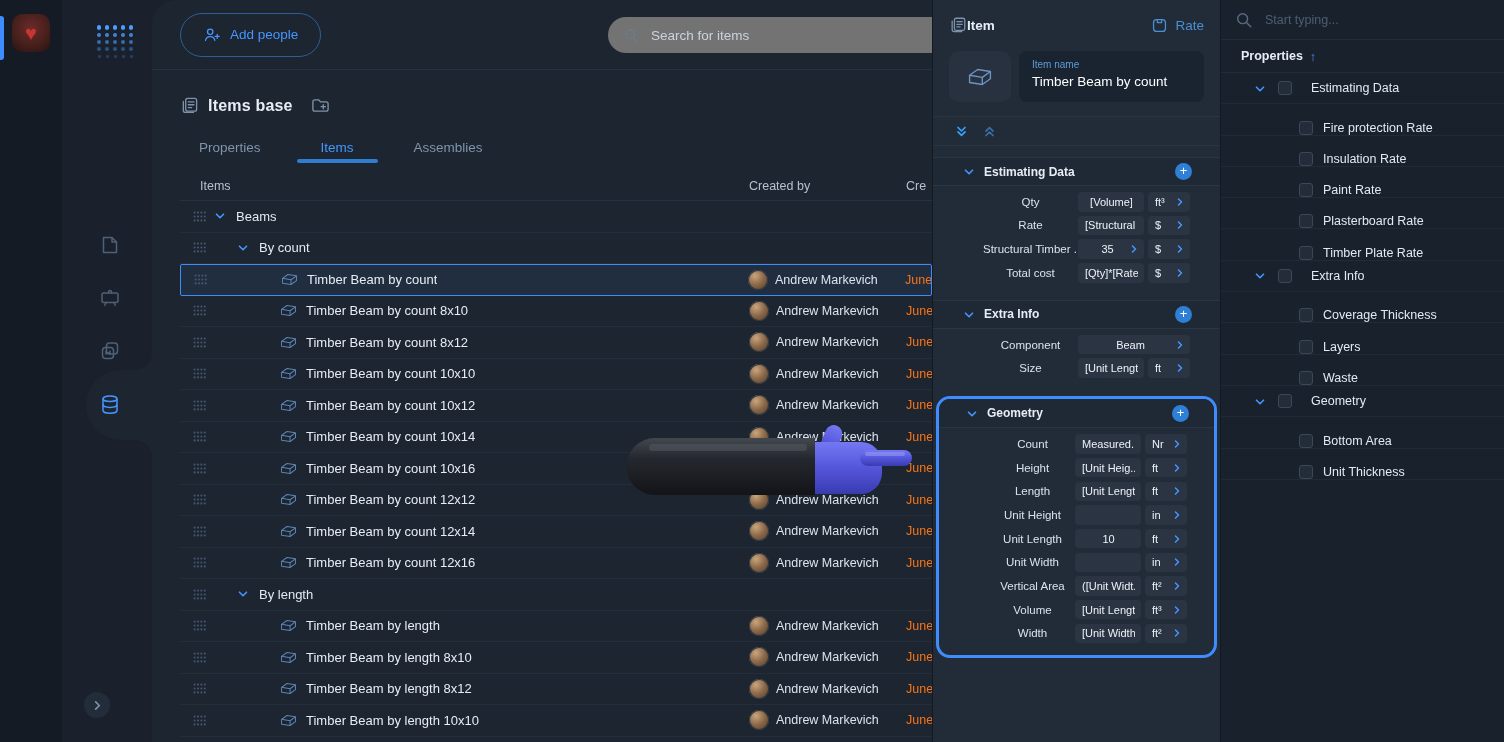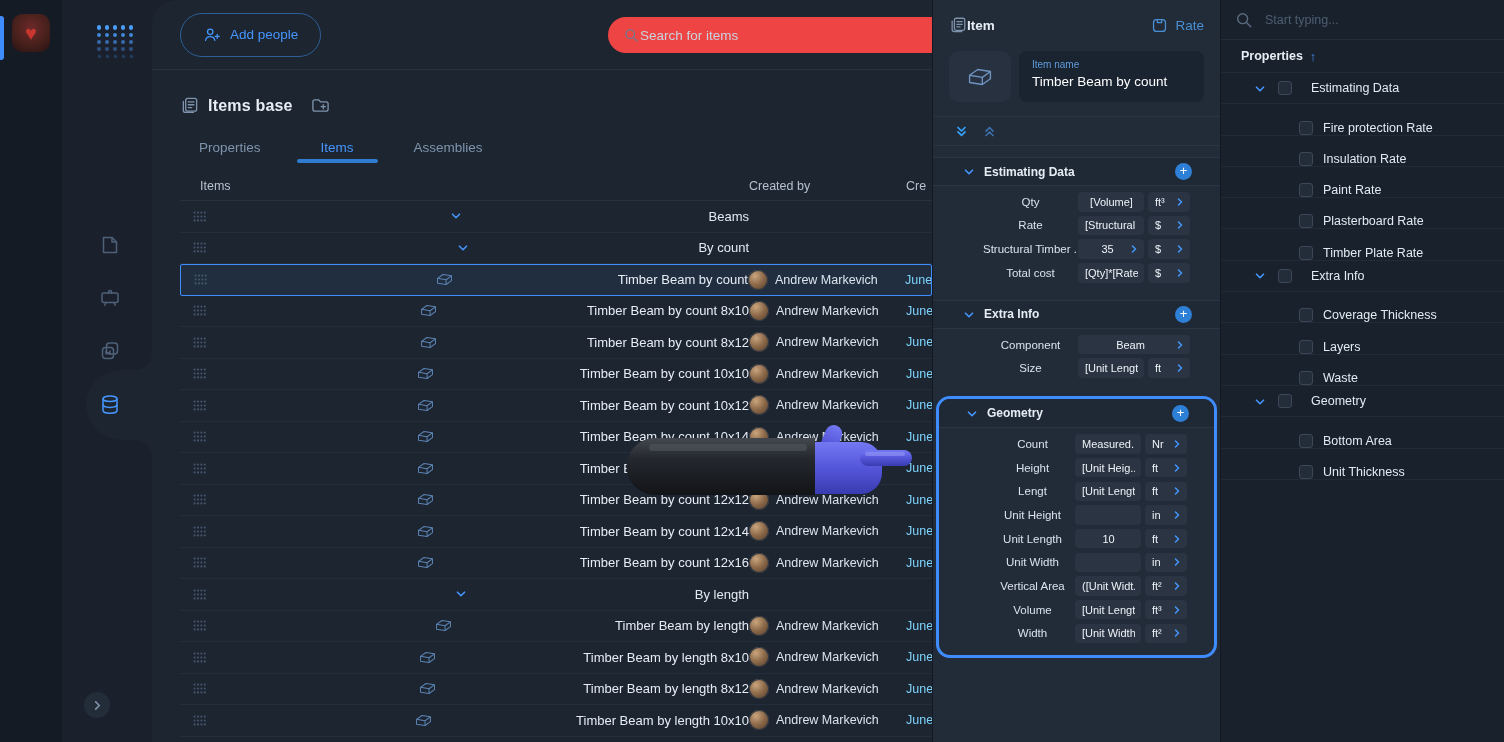--- a/index.html
+++ b/index.html
@@ -27,56 +27,56 @@
     background:#232d3a; color:#7e91a7; display:grid; place-items:center; }
   .collapse-btn svg { width:11px; height:11px; }
 
   
   .content { width:780px; flex:none; background:#1d2531; border-top-left-radius:24px;
     display:flex; flex-direction:column; position:relative; overflow:hidden; }
   .topbar { height:70px; flex:none; display:flex; align-items:center; border-bottom:1px solid #27313f; position:relative; }
   .add-people { margin-left:28px; height:44px; padding:0 22px; border:1.3px solid #2d5f96; border-radius:22px;
     display:flex; align-items:center; gap:9px; color:#4596ff; font-size:13.5px; background:transparent; cursor:pointer; }
   .add-people svg { width:18px; height:18px; }
-  .main-search { position:absolute; left:456px; right:0; top:17px; height:36px; background:#ef4444;
-    border-radius:18px 0 0 18px; display:flex; align-items:center; padding-left:15px; color:#6b7d92; }
+  .main-search { position:absolute; left:456px; right:0; top:17px; height:36px; background:#737373;
+    border-radius:18px 0 0 18px; display:flex; align-items:center; gap:11px; padding-left:15px; color:#6b7d92; }
   .main-search svg { width:17px; height:17px; flex:none; }
   .main-search input { background:transparent; border:none; outline:none; color:#e3eaf2; font-size:13.5px; width:100%; }
   .main-search input::placeholder { color:#c9d3df; }
   .page-head { margin:26px 0 0 28px; display:flex; align-items:center; gap:9px; color:#7e93ab; }
   .page-head svg { width:19px; height:19px; }
   .page-title { font-size:16px; font-weight:700; color:#e7edf4; letter-spacing:.2px; }
   .folder-ic { margin-left:9px; }
   .tabs { margin:16px 0 0 23px; display:flex; gap:12px; height:32px; }
   .tab { position:relative; padding:0 24px; display:flex; align-items:center; font-size:13.5px; color:#7e94ac; cursor:pointer; }
   .tab.active { color:#4596ff; }
   .tab.active::after { content:""; position:absolute; left:0; right:0; bottom:0; height:4px; border-radius:3px; background:#2f7cd0; }
 
   .table { margin:8px 0 0 28px; width:752px; font-size:13px; }
   .thead { display:flex; height:30px; align-items:center; color:#b5c1cf; font-size:12.5px; border-bottom:1px solid #27313f; }
   .col-name { flex:1; min-width:0; display:flex; align-items:center; }
   .col-creator { width:157px; flex:none; display:flex; align-items:center; }
   .col-date { width:26px; flex:none; overflow:hidden; white-space:nowrap; }
   .thead .col-name { padding-left:20px; }
   .trow { display:flex; align-items:center; height:31.5px; border-bottom:1px solid #232d3b; cursor:pointer; }
-  .trow .col-name { padding-left:13px;justify-content:space-between; }
+  .trow .col-name { padding-left:13px; }
   .trow.sel { border:1.5px solid #3f8cff; border-radius:2px; background:#212e40; }
   .handle { width:14px; height:11px; flex:none; color:#44566d; }
   .handle svg { width:14px; height:11px; display:block; }
   .chev-sm { width:12px; height:12px; color:#4596ff; flex:none; }
   .chev-sm svg { width:12px; height:12px; display:block; }
   .g0 .chev-sm { margin-left:7px; } .g1 .chev-sm { margin-left:30px; }
   .glabel { margin-left:10px; color:#e2eaf2; white-space:nowrap; overflow:hidden; }
   .beam-ic { width:17px; height:15px; color:#5b84b4; flex:none; margin-left:73px; }
   .beam-ic svg { width:17px; height:15px; display:block; }
   .ilabel { margin-left:9px; color:#e6edf5; white-space:nowrap; overflow:hidden; }
   .avatar-p { width:20px; height:20px; border-radius:50%; flex:none;
     background:radial-gradient(circle at 35% 30%, #caa57d 0%, #8d6a4a 45%, #4e3826 100%); box-shadow:inset 0 0 0 1px #2c3644; }
   .cname { margin-left:7px; color:#dbe4ee; font-size:12.5px; white-space:nowrap; overflow:hidden; }
-  .cdate { color:#7dd3fc; font-size:12.5px; }
+  .cdate { color:#f97316; font-size:12.5px; }
 
   
   .inspector { width:288px; flex:none; background:#222c39; border-left:1px solid #131922; overflow:hidden; font-size:12px; }
   .ihead { height:50px; display:flex; align-items:center; gap:0; padding:0 16px; color:#7e93ab; }
   .ihead svg { width:18px; height:18px; }
   .ititle { font-size:13.5px; font-weight:700; color:#e7edf4; }
   .save-btn { margin-left:auto; display:flex; align-items:center; gap:7px; color:#4a8fd4; font-size:13.5px; cursor:pointer; }
   .save-btn svg { width:17px; height:17px; }
   .namecard { display:flex; gap:8px; padding:1px 16px 14px; }
   .beambox { width:62px; height:51px; flex:none; border-radius:10px; background:#273140; display:grid; place-items:center; color:#6f93c0; }
@@ -970,21 +970,21 @@
               <span class="ubox">
                 <span>ft</span>
                 <span class="chev-r">
                   <svg viewBox="0 0 8 8" fill="none" stroke="currentColor" stroke-width="1.5" stroke-linecap="round" stroke-linejoin="round">
                     <path d="M2.5 1l3 3-3 3"></path>
                   </svg>
                 </span>
               </span>
             </div>
             <div class="prow">
-              <span class="plabel">Lengt</span>
+              <span class="plabel">Length</span>
               <span class="vbox">
                 <span class="vtext">[Unit Lengt...</span>
               </span>
               <span class="ubox">
                 <span>ft</span>
                 <span class="chev-r">
                   <svg viewBox="0 0 8 8" fill="none" stroke="currentColor" stroke-width="1.5" stroke-linecap="round" stroke-linejoin="round">
                     <path d="M2.5 1l3 3-3 3"></path>
                   </svg>
                 </span>

